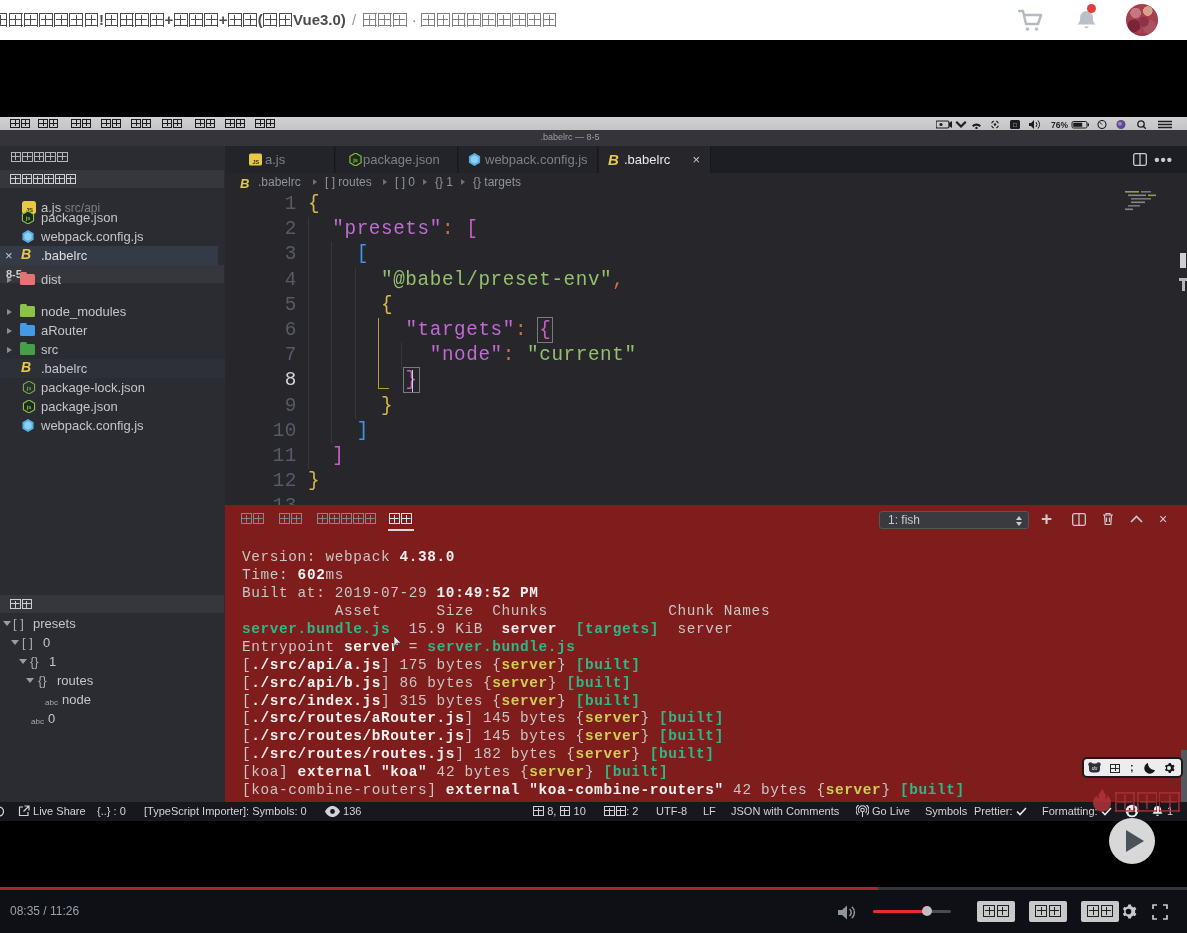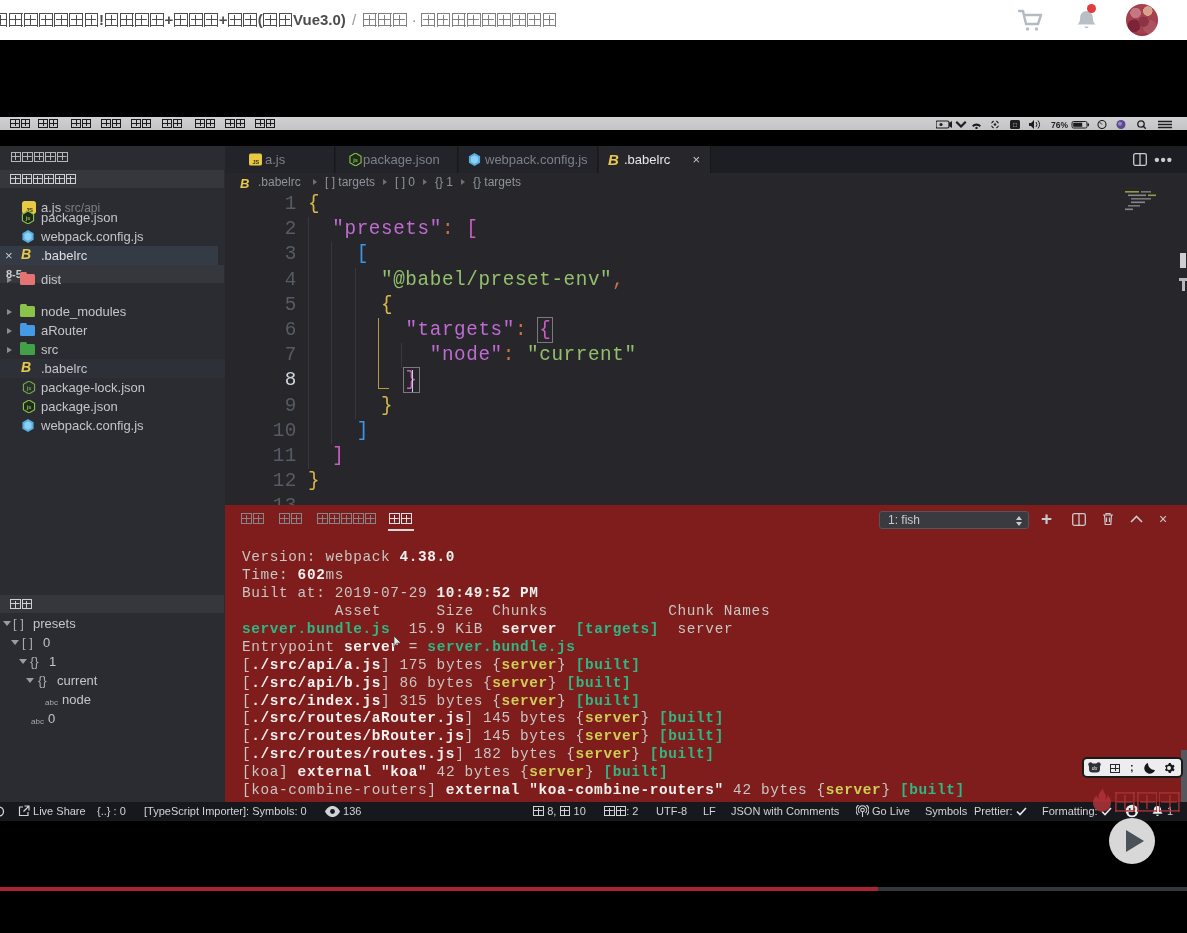--- a/index.html
+++ b/index.html
@@ -124,20 +124,23 @@
       <circle cx="166" cy="4.5" r="4" fill="none" stroke="#1d1d1f" stroke-width="1.1"></circle>
           <path d="M166 4.5L163.5 2" stroke="#1d1d1f" stroke-width="1"></path>
       <circle cx="185" cy="4.5" r="4.5" fill="#5b4a8e"></circle>
           <circle cx="184" cy="3.8" r="2" fill="#9a86c8"></circle>
       <circle cx="205" cy="4" r="3.2" fill="none" stroke="#1d1d1f" stroke-width="1.3"></circle>
           <path d="M207.3 6.3l2.5 2.5" stroke="#1d1d1f" stroke-width="1.3"></path>
       <path d="M222 1.5h14M222 4.5h14M222 7.5h14" stroke="#1d1d1f" stroke-width="1.3"></path>
     </g>
   </svg>
 </div>
+<div id="tbar">
+      <div class="abs" style="left:500px;width:140px;text-align:center;top:0;line-height:15px">.babelrc — 8-5</div>
+    </div>
 <div id="sbar">
   <div class="abs" style="left:10px;top:5px;font-size:11.5px;color:#b4b6ba"><i class="z"></i><i class="z"></i><i class="z"></i><i class="z"></i><i class="z"></i></div>
   <div class="shead" style="top:24px"><span style="margin-left:10px"><i class="z"></i><i class="z"></i><i class="z"></i><i class="z"></i><i class="z"></i><i class="z"></i></span></div>
   <div class="srow" style="top:52px">
         <svg class="fico" style="left:22px" width="14" height="13" viewBox="0 0 14 13">
           <rect width="14" height="13" rx="2" fill="#e8c943"></rect>
           <text x="11" y="11" font-size="6" font-weight="bold" fill="#3a3312" text-anchor="end">JS</text>
         </svg>
         <span class="lbl">a.js <span class="dim" style="font-size:12px">src/api</span></span>
       </div>
@@ -218,21 +221,21 @@
         <span class="abs" style="left:43px">0</span>
       </div>
   <div class="srow" style="top:506px;font-size:13px">
         <span class="oarr" style="left:19px"></span>
         <span class="abs" style="left:30px;color:#a8aab0">{}</span>
         <span class="abs" style="left:49px">1</span>
       </div>
   <div class="srow" style="top:525px;font-size:13px">
         <span class="oarr" style="left:26px"></span>
         <span class="abs" style="left:38px;color:#a8aab0">{}</span>
-        <span class="abs" style="left:57px">current</span>
+        <span class="abs" style="left:57px">routes</span>
       </div>
   <div class="srow" style="top:544px;font-size:13px">
         <span class="abs" style="left:45px;font-size:8px;color:#a8aab0;top:3px">abc</span>
         <span class="abs" style="left:62px">node</span>
       </div>
   <div class="srow" style="top:563px;font-size:13px">
         <span class="abs" style="left:31px;font-size:8px;color:#a8aab0;top:3px">abc</span>
         <span class="abs" style="left:48px">0</span>
       </div>
 </div>
@@ -267,21 +270,21 @@
     <svg class="abs" style="right:40px;top:7px" width="14" height="13" viewBox="0 0 14 13" fill="none" stroke="#c9cacd" stroke-width="1.3">
           <rect x="0.7" y="0.7" width="12.6" height="11.6" rx="1.5"></rect>
           <path d="M7 1v11"></path>
         </svg>
     <span class="abs" style="right:14px;top:5px;color:#c9cacd;font-size:15px;letter-spacing:1px;font-weight:bold">•••</span>
   </div>
   <div id="crumb">
     <span class="abs" style="left:15px;top:1px;color:#e7c94c;font-weight:bold;font-style:italic;font-size:13px">B</span>
     <span class="abs" style="left:33px">.babelrc</span>
     <span class="abs" style="left:88px;top:6px;width:0;height:0;border-left:4px solid #6d7076;border-top:3.5px solid transparent;border-bottom:3.5px solid transparent"></span>
-    <span class="abs" style="left:100px">[ ] targets</span>
+    <span class="abs" style="left:100px">[ ] routes</span>
     <span class="abs" style="left:158px;top:6px;width:0;height:0;border-left:4px solid #6d7076;border-top:3.5px solid transparent;border-bottom:3.5px solid transparent"></span>
     <span class="abs" style="left:170px">[ ] 0</span>
     <span class="abs" style="left:198px;top:6px;width:0;height:0;border-left:4px solid #6d7076;border-top:3.5px solid transparent;border-bottom:3.5px solid transparent"></span>
     <span class="abs" style="left:210px">{} 1</span>
     <span class="abs" style="left:236px;top:6px;width:0;height:0;border-left:4px solid #6d7076;border-top:3.5px solid transparent;border-bottom:3.5px solid transparent"></span>
     <span class="abs" style="left:248px">{} targets</span>
   </div>
   <div id="code">
     <div class="ig" style="left:83px;top:25.2px;height:252px"></div>
     <div class="ig" style="left:106.4px;top:50.4px;height:201.6px"></div>
@@ -429,14 +432,33 @@
         <path fill-rule="evenodd" fill="#16171a" d="M12 8a4 4 0 100 8 4 4 0 000-8zm9.4 4c0-.6-.1-1.1-.2-1.6l2-1.6-2-3.5-2.4 1a7.6 7.6 0 00-2.8-1.6L15.6 2h-4l-.4 2.7a7.6 7.6 0 00-2.8 1.6l-2.4-1-2 3.5 2 1.6a8 8 0 000 3.2l-2 1.6 2 3.5 2.4-1a7.6 7.6 0 002.8 1.6l.4 2.7h4l.4-2.7a7.6 7.6 0 002.8-1.6l2.4 1 2-3.5-2-1.6c.1-.5.2-1 .2-1.6z"></path>
       </svg>
 </div>
 <svg class="abs" style="left:1093px;top:746px" width="18" height="27" viewBox="0 0 22 30">
       <path d="M11 0c1 4-3 6-4 9-1 2.5 0 4 1 5-2-.5-3.5-2-3.8-4C2 12 0 15.5 0 19c0 6 5 11 11 11s11-5 11-11c0-4-2-7.5-4.5-9.5.5 3-1 5-2.5 5.5 1.5-3 .5-6-1-8C13 4.5 11.5 2.5 11 0z" fill="rgba(175,52,56,.85)"></path>
     </svg>
 <div class="abs wm" style="left:1114px;top:750px;font-size:22px;color:rgba(170,48,52,.8)"><i class="z"></i><i class="z"></i><i class="z"></i></div>
 <div id="pbar">
       <div class="fill"></div>
     </div>
+<div id="ctrl">
+  <div class="abs" style="left:10px;top:14px;font-size:12px;color:#9aa0a8">08:35 / 11:26</div>
+  <svg class="abs" style="left:838px;top:15px" width="18" height="15" viewBox="0 0 18 15">
+        <path d="M0 5h4l5-4.5v14L4 10H0z" fill="#8f959d"></path>
+        <path d="M11.5 4a4.5 4.5 0 0 1 0 7M13.8 1.8a7.5 7.5 0 0 1 0 11.4" stroke="#8f959d" stroke-width="1.5" fill="none"></path>
+      </svg>
+  <div class="abs" style="left:873px;top:20px;width:78px;height:3.5px;background:#4a4c50;border-radius:2px"></div>
+  <div class="abs" style="left:873px;top:20px;width:53px;height:3.5px;background:#e82c2c;border-radius:2px"></div>
+  <div class="abs" style="left:922px;top:16.5px;width:10px;height:10px;border-radius:50%;background:#bfbfc1"></div>
+  <div class="abs" style="left:977px;top:11px;width:38px;height:21px;background:#c9c9ca;border-radius:2px;color:#1e2023;font-size:13px;text-align:center;line-height:21px;font-weight:bold"><i class="z"></i><i class="z"></i></div>
+  <div class="abs" style="left:1029px;top:11px;width:38px;height:21px;background:#c9c9ca;border-radius:2px;color:#1e2023;font-size:13px;text-align:center;line-height:21px;font-weight:bold"><i class="z"></i><i class="z"></i></div>
+  <div class="abs" style="left:1081px;top:11px;width:38px;height:21px;background:#c9c9ca;border-radius:2px;color:#1e2023;font-size:13px;text-align:center;line-height:21px;font-weight:bold"><i class="z"></i><i class="z"></i></div>
+  <svg class="abs" style="left:1120px;top:13px" width="17" height="17" viewBox="0 0 24 24">
+        <path fill-rule="evenodd" fill="#c6c9ce" d="M12 8a4 4 0 100 8 4 4 0 000-8zm9.4 4c0-.6-.1-1.1-.2-1.6l2-1.6-2-3.5-2.4 1a7.6 7.6 0 00-2.8-1.6L15.6 2h-4l-.4 2.7a7.6 7.6 0 00-2.8 1.6l-2.4-1-2 3.5 2 1.6a8 8 0 000 3.2l-2 1.6 2 3.5 2.4-1a7.6 7.6 0 002.8 1.6l.4 2.7h4l.4-2.7a7.6 7.6 0 002.8-1.6l2.4 1 2-3.5-2-1.6c.1-.5.2-1 .2-1.6z"></path>
+      </svg>
+  <svg class="abs" style="left:1152px;top:14px" width="16" height="16" viewBox="0 0 16 16" fill="none" stroke="#c6c9ce" stroke-width="1.7">
+        <path d="M1 5V1h4M11 1h4v4M15 11v4h-4M5 15H1v-4"></path>
+      </svg>
+</div>
 <div id="play"></div>
 </div>
 
 </body></html>

